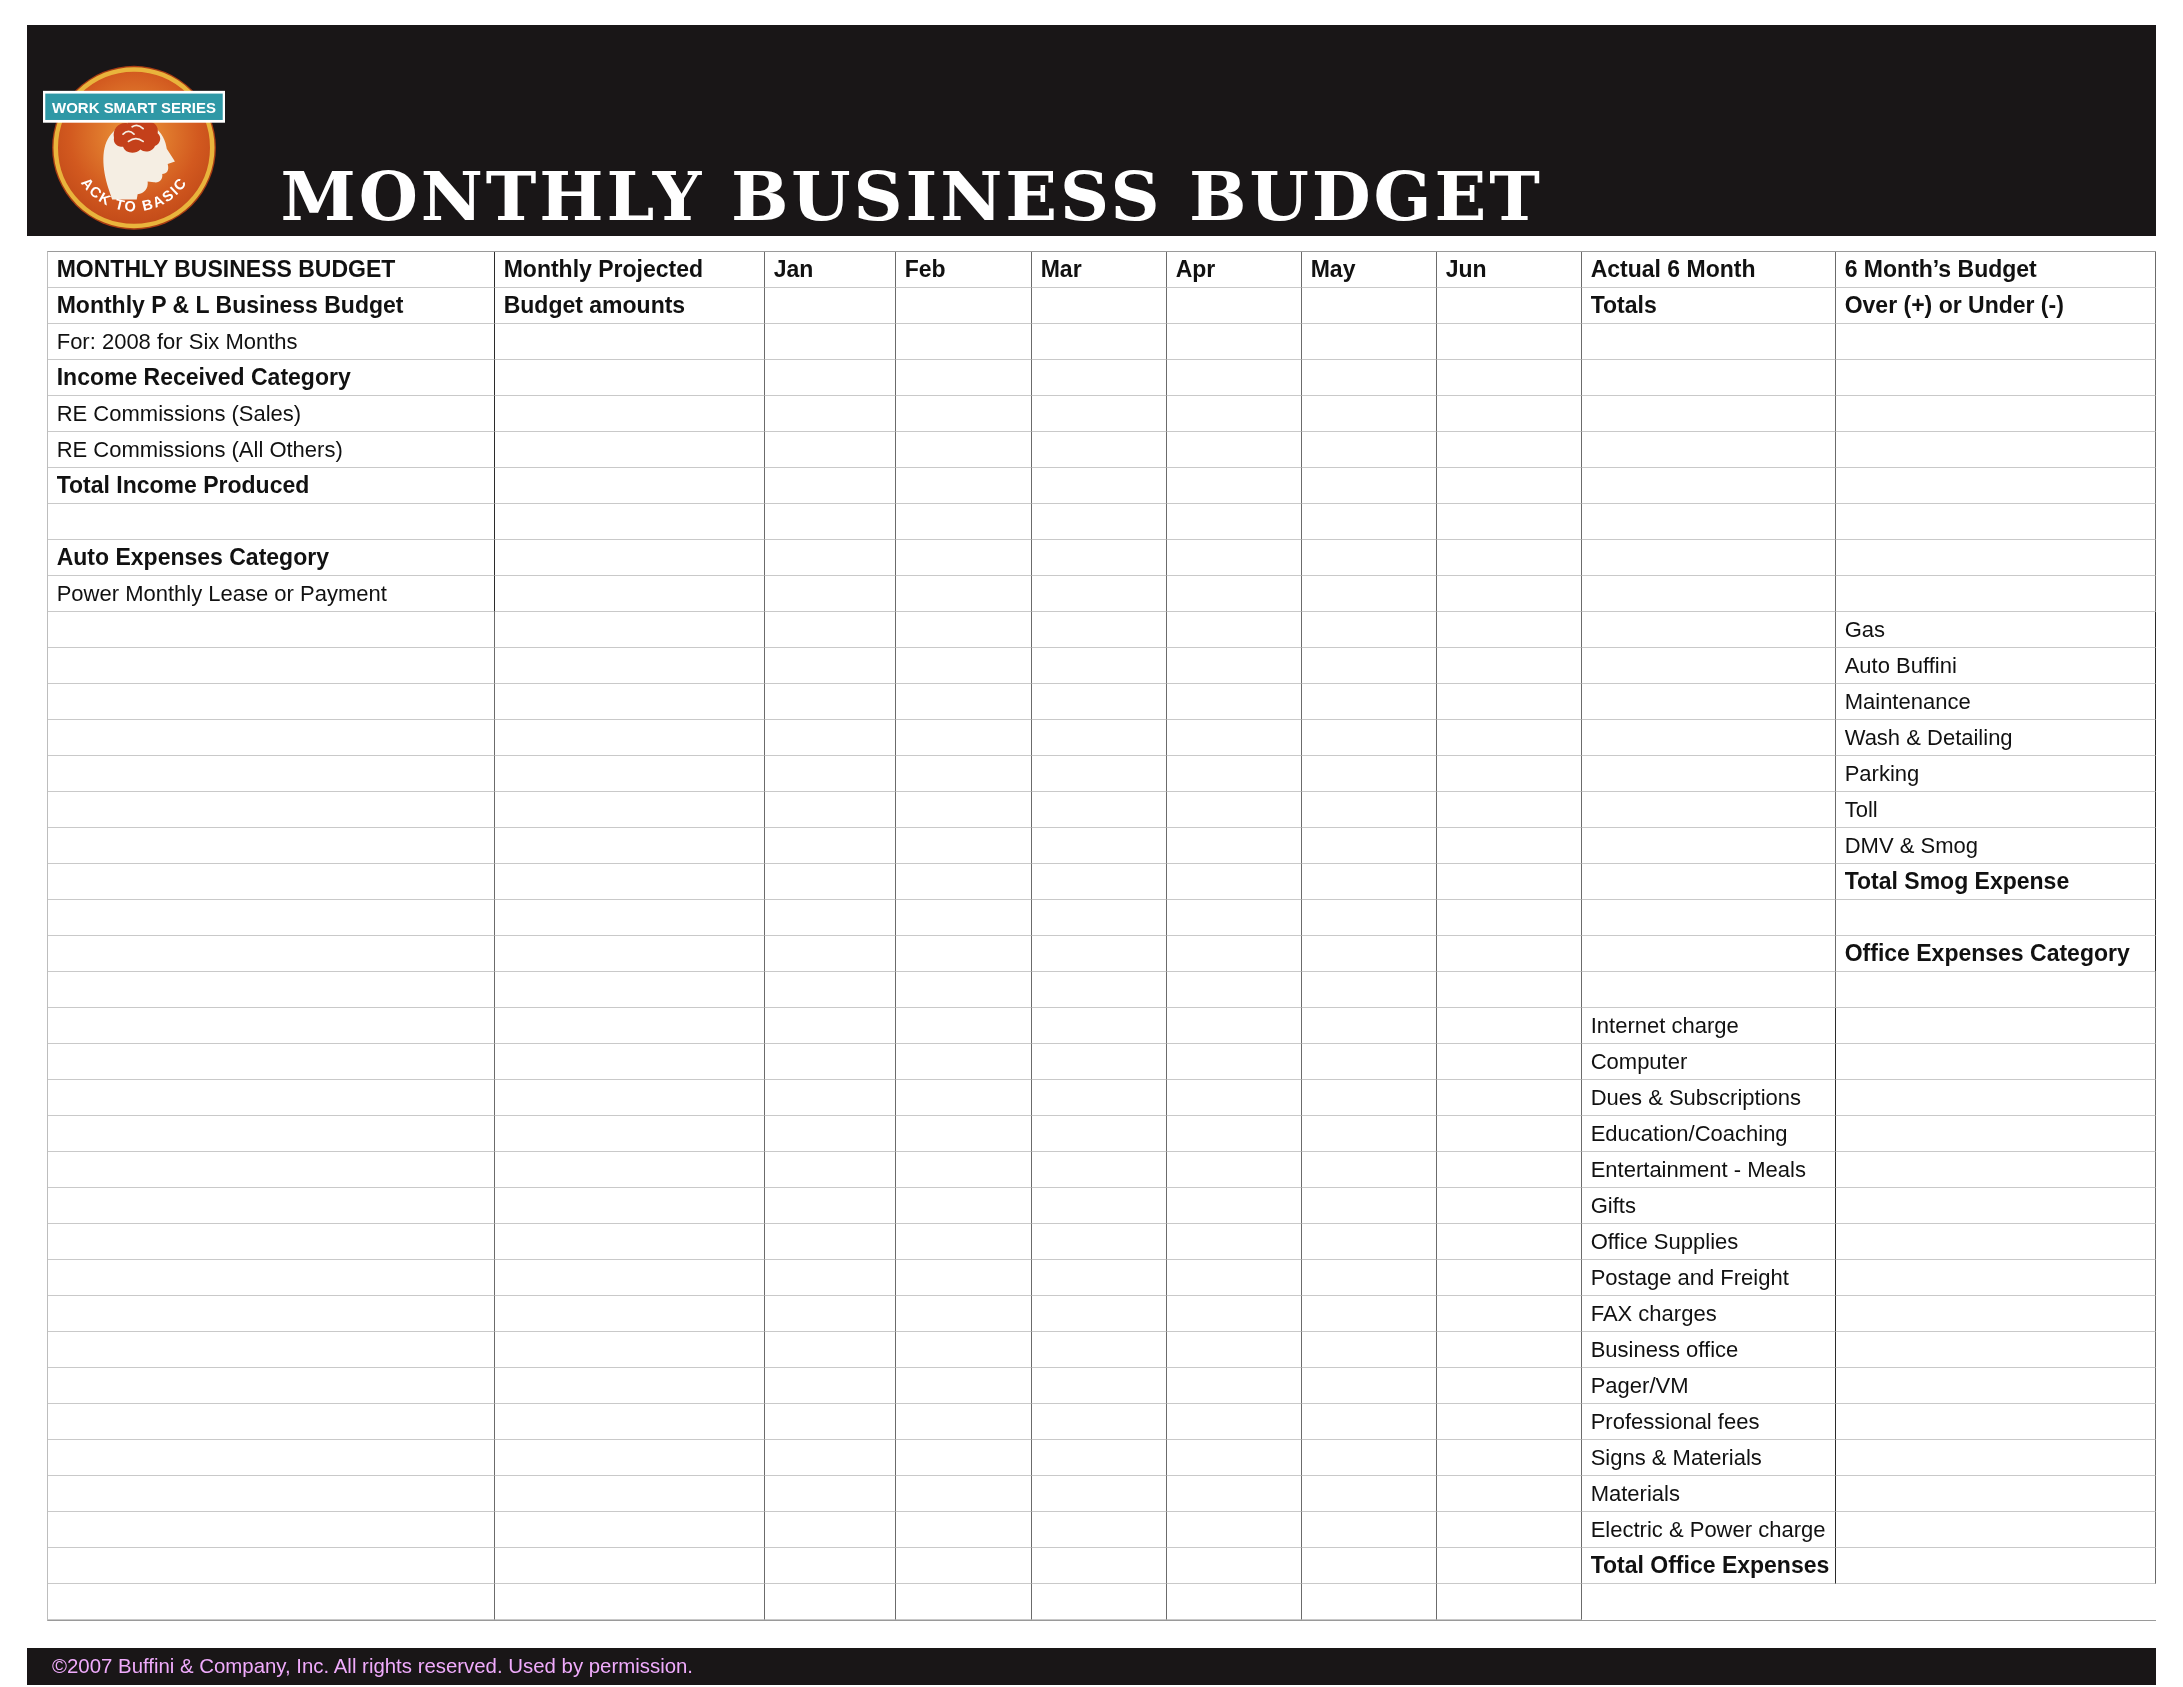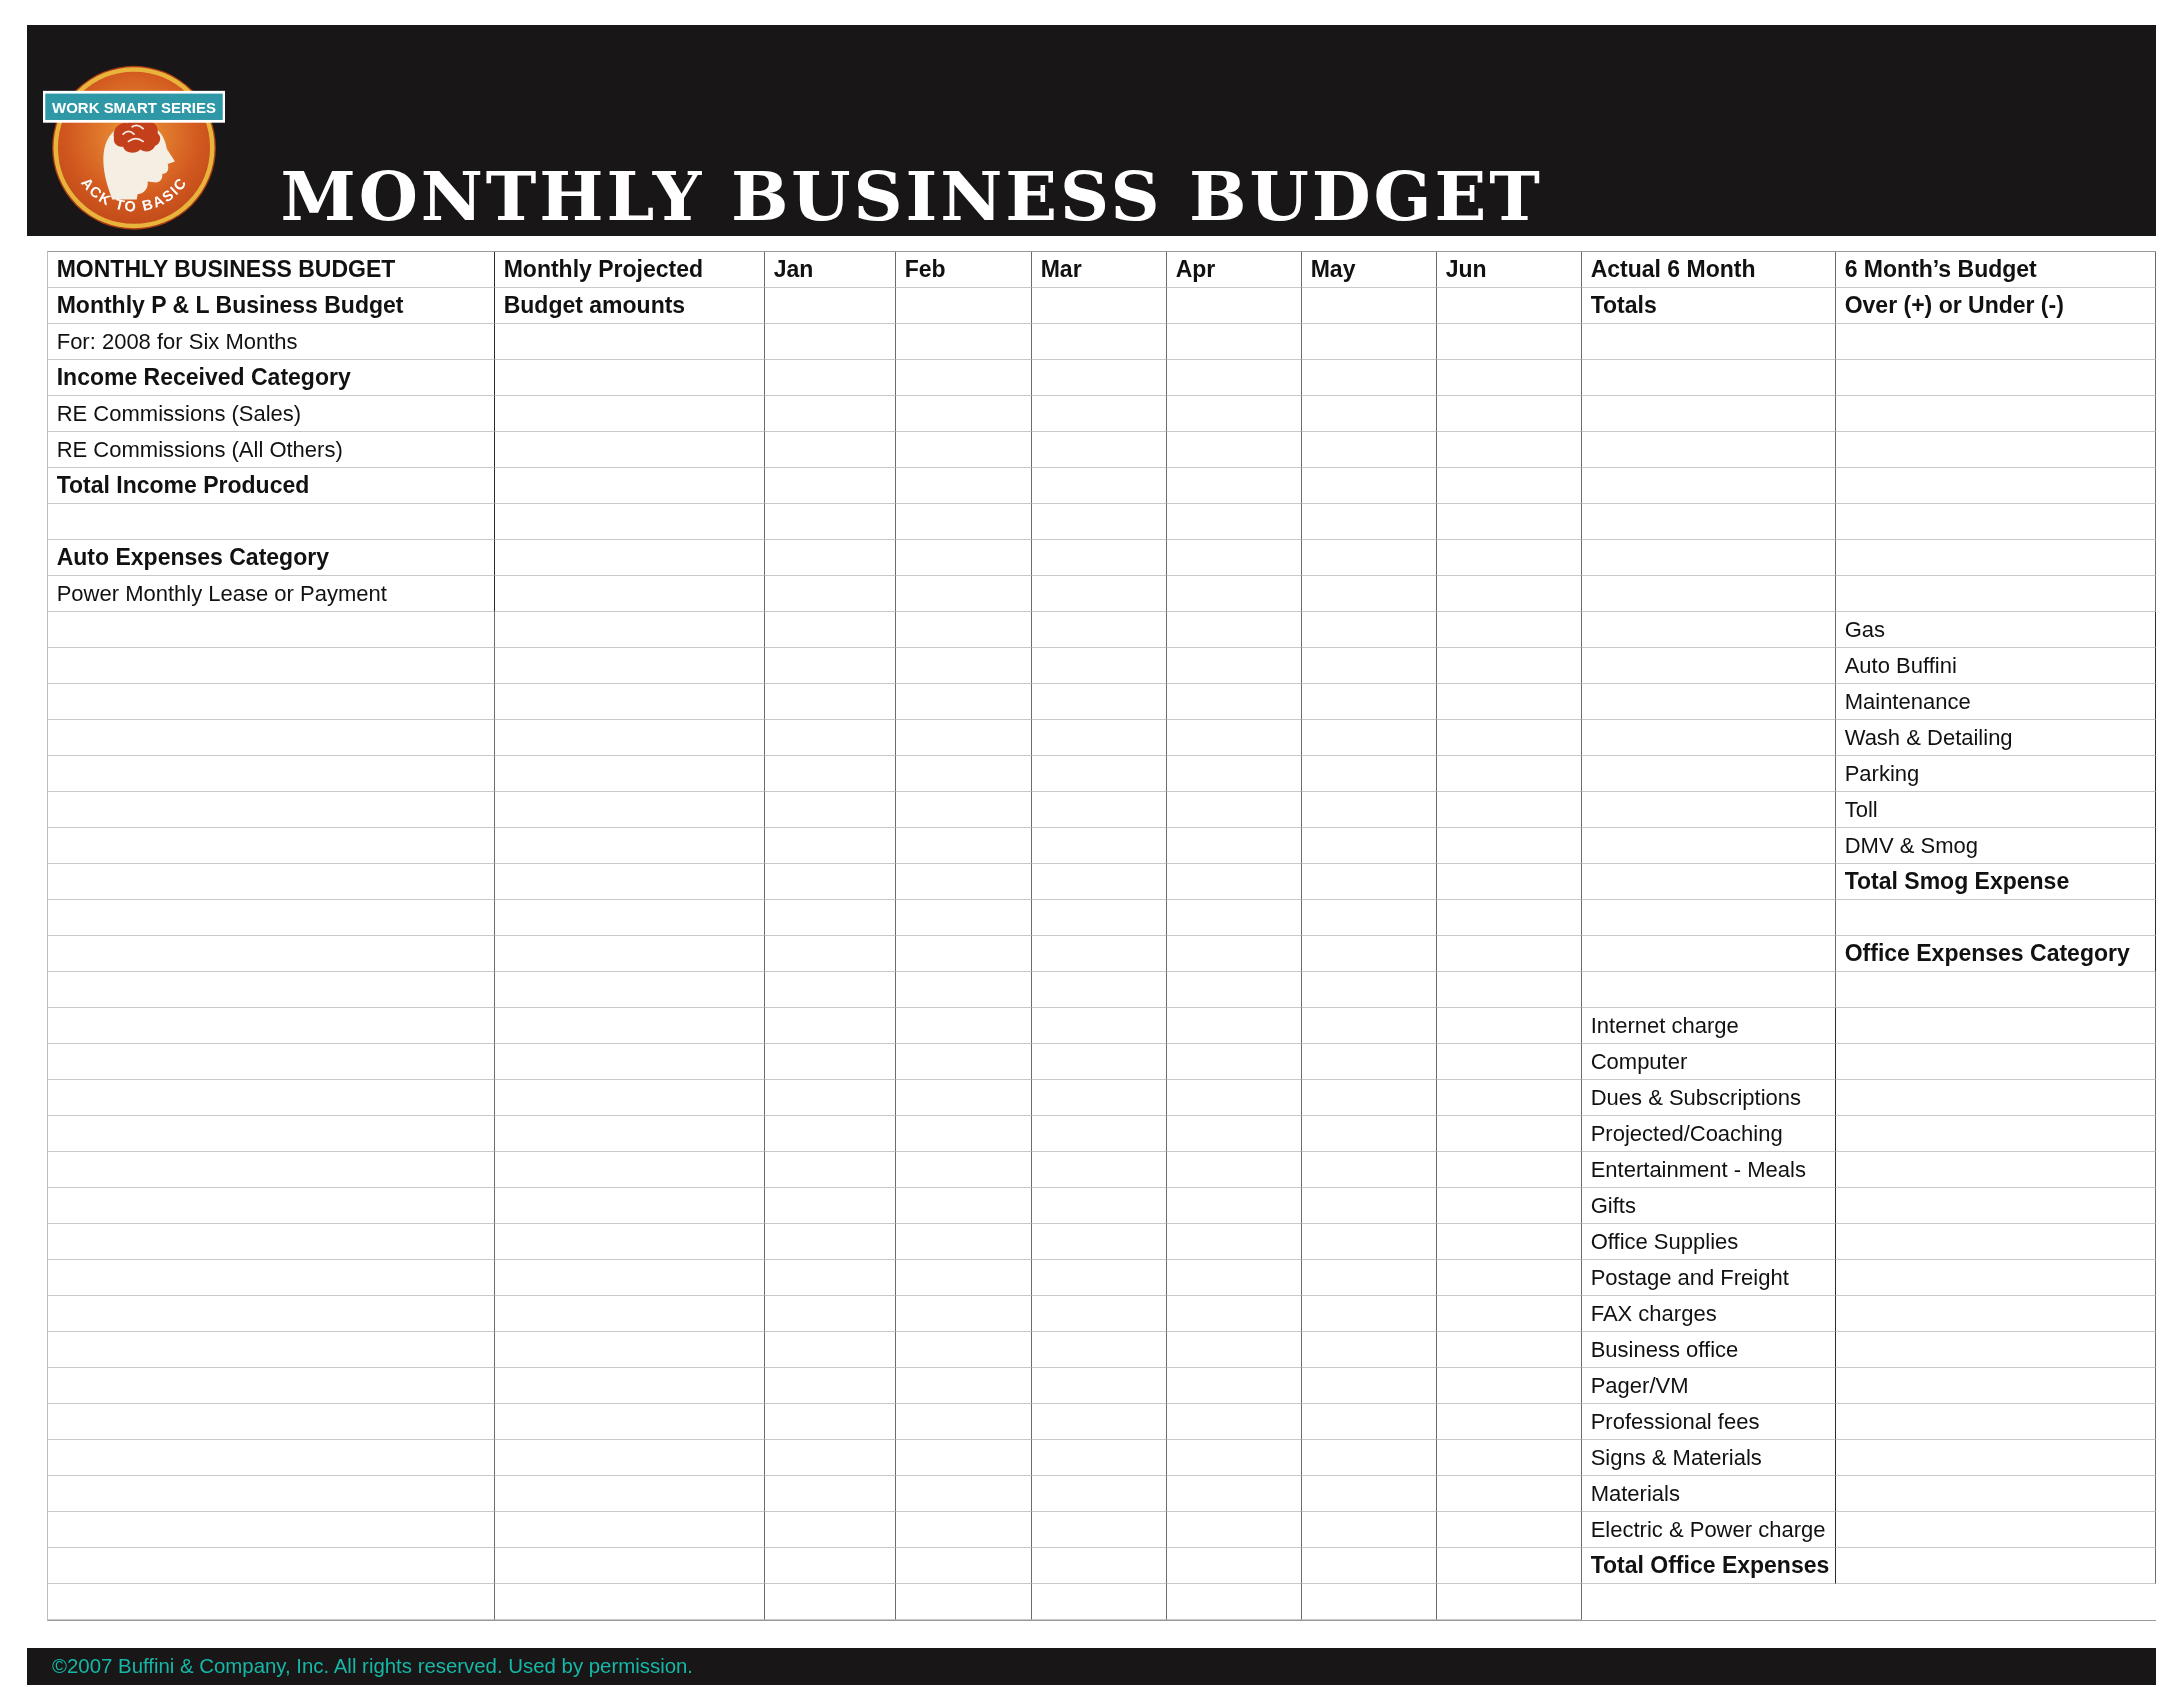--- a/index.html
+++ b/index.html
@@ -56,21 +56,21 @@
     white-space: nowrap;
     overflow: hidden;
   }
   .cell.bold { font-weight: bold; font-size: 23px; }
   .cell.label-col { border-right: 1.9px solid #2b2b2b; }
   .footer-band {
     position: absolute;
     left: 27px; top: 1648px;
     width: 2129px; height: 37px;
     background: #191617;
-    color: #14b8a6;
+    color: #f0abfc;
     font-size: 20.4px;
     display: flex;
     align-items: center;
     padding-left: 25px;
   }
 </style>
 </head>
 <body>
 
 <div class="page">
@@ -341,21 +341,21 @@
       <div class="cell label-col">Dues &amp; Subscriptions</div>
       <div class="cell"></div>
       <div class="cell"></div>
       <div class="cell"></div>
       <div class="cell"></div>
       <div class="cell"></div>
       <div class="cell"></div>
       <div class="cell"></div>
       <div class="cell"></div>
       <div class="cell"></div>
-      <div class="cell label-col">Projected/Coaching</div>
+      <div class="cell label-col">Education/Coaching</div>
       <div class="cell"></div>
       <div class="cell"></div>
       <div class="cell"></div>
       <div class="cell"></div>
       <div class="cell"></div>
       <div class="cell"></div>
       <div class="cell"></div>
       <div class="cell"></div>
       <div class="cell"></div>
       <div class="cell label-col">Entertainment - Meals</div>

